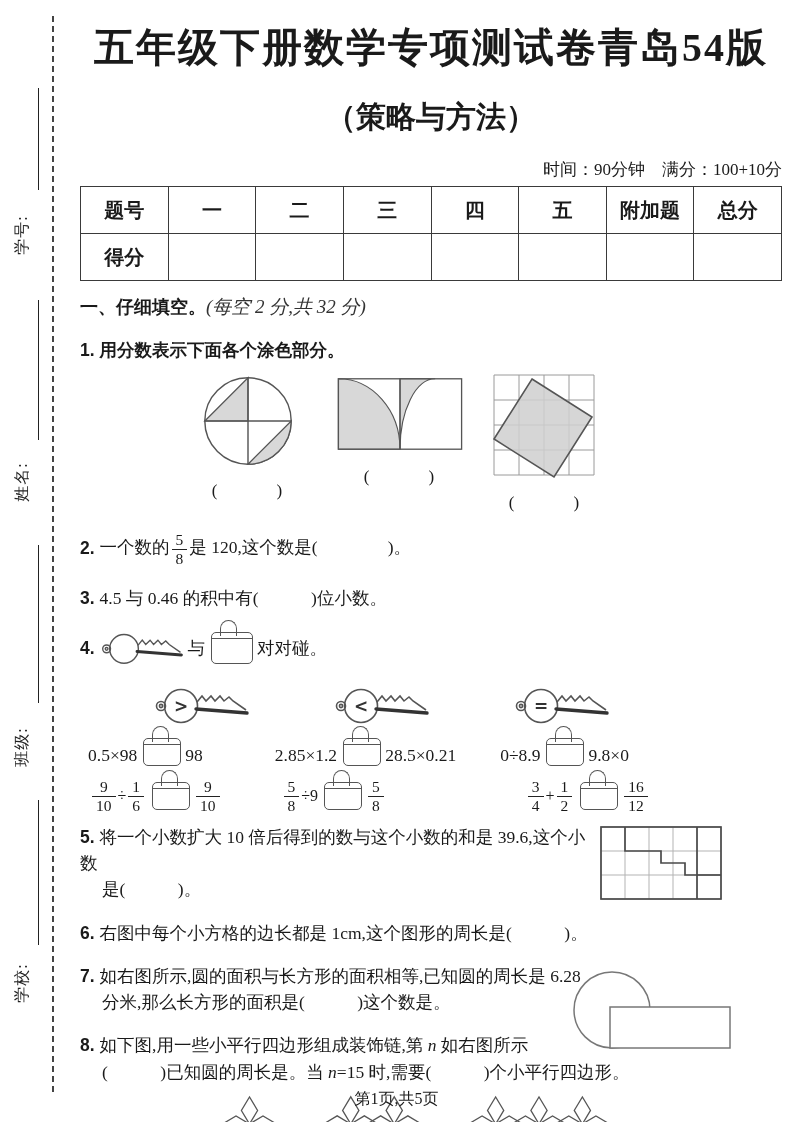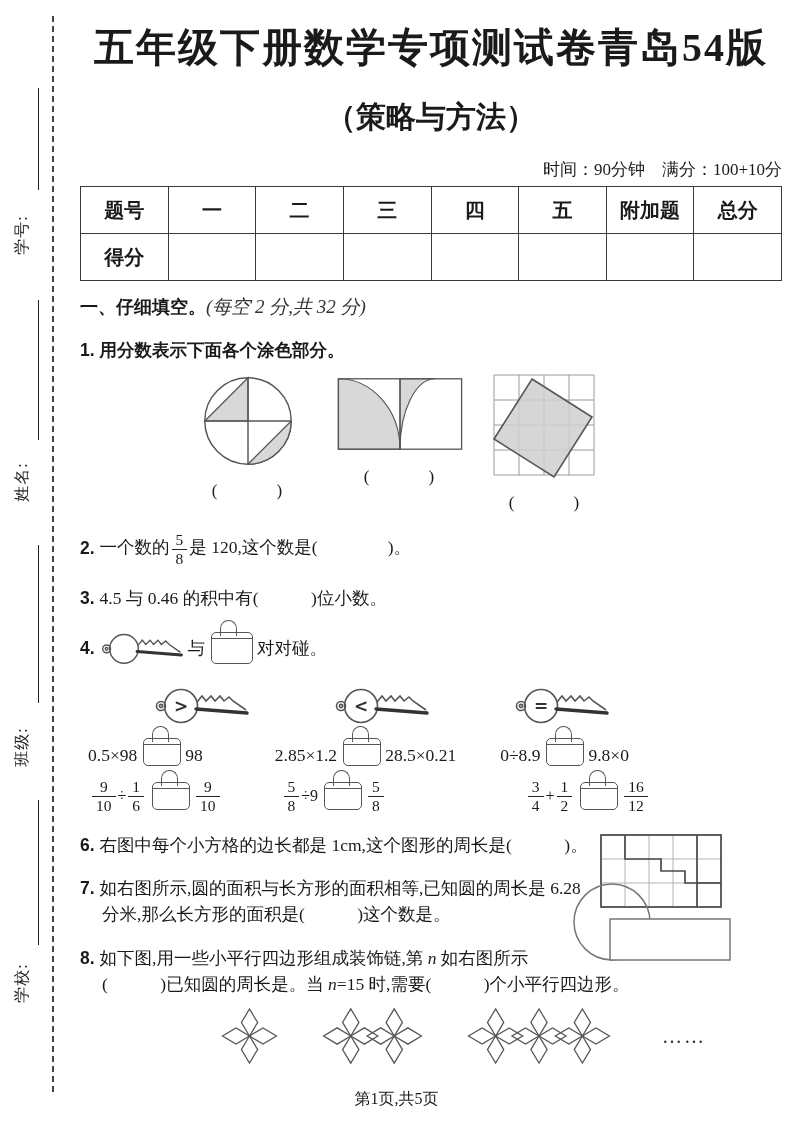--- a/index.html
+++ b/index.html
@@ -272,20 +272,24 @@
           <path d="M3 1 H123 M3 25 H123 M3 49 H123 M3 73 H123"></path>
           <path d="M3 1 V73 M27 1 V73 M51 1 V73 M75 1 V73 M99 1 V73 M123 1 V73"></path>
         </g>
         <g stroke="#4a4a4a" stroke-width="1.7" fill="none">
           <rect x="3" y="1" width="120" height="72"></rect>
           <path d="M27 1 V25 H63 V37 H87 V49 H99"></path>
           <path d="M99 1 V73"></path>
           <path d="M99 49 H123"></path>
         </g>
       </svg>
+      <div class="q q-narrow" style="margin-top:9px;">
+        <span class="qnum">5.</span><span>将一个小数扩大 10 倍后得到的数与这个小数的和是 39.6,这个小数</span>
+        <div class="indent">是(　　　)。</div>
+      </div>
       <div class="q">
         <span class="qnum">6.</span><span>右图中每个小方格的边长都是 1cm,这个图形的周长是(　　　)。</span>
       </div>
     </div>
 
     <div class="rel">
       <svg class="fig-abs" style="right:40px;top:0px;" width="170" height="92" viewBox="0 0 170 92">
         <circle cx="40" cy="47" r="38" fill="none" stroke="#777" stroke-width="1.5"></circle>
         <rect x="38" y="44" width="120" height="41" fill="#ffffff" stroke="#777" stroke-width="1.5"></rect>
       </svg>

